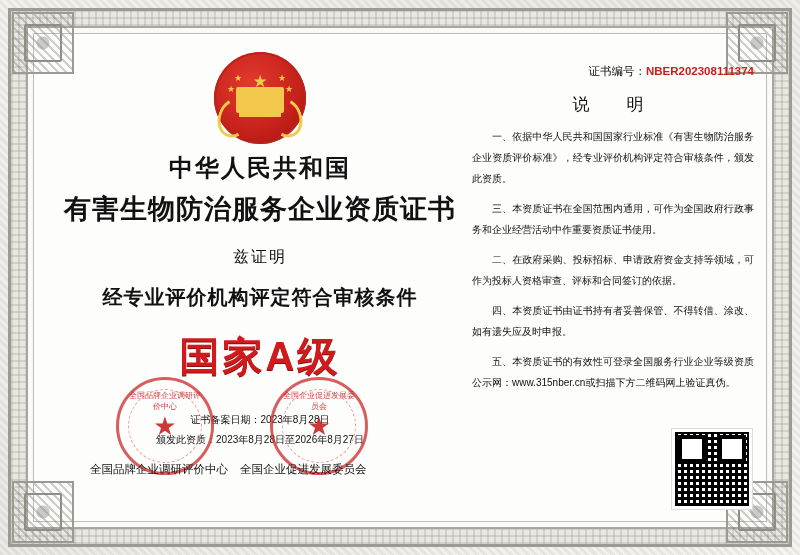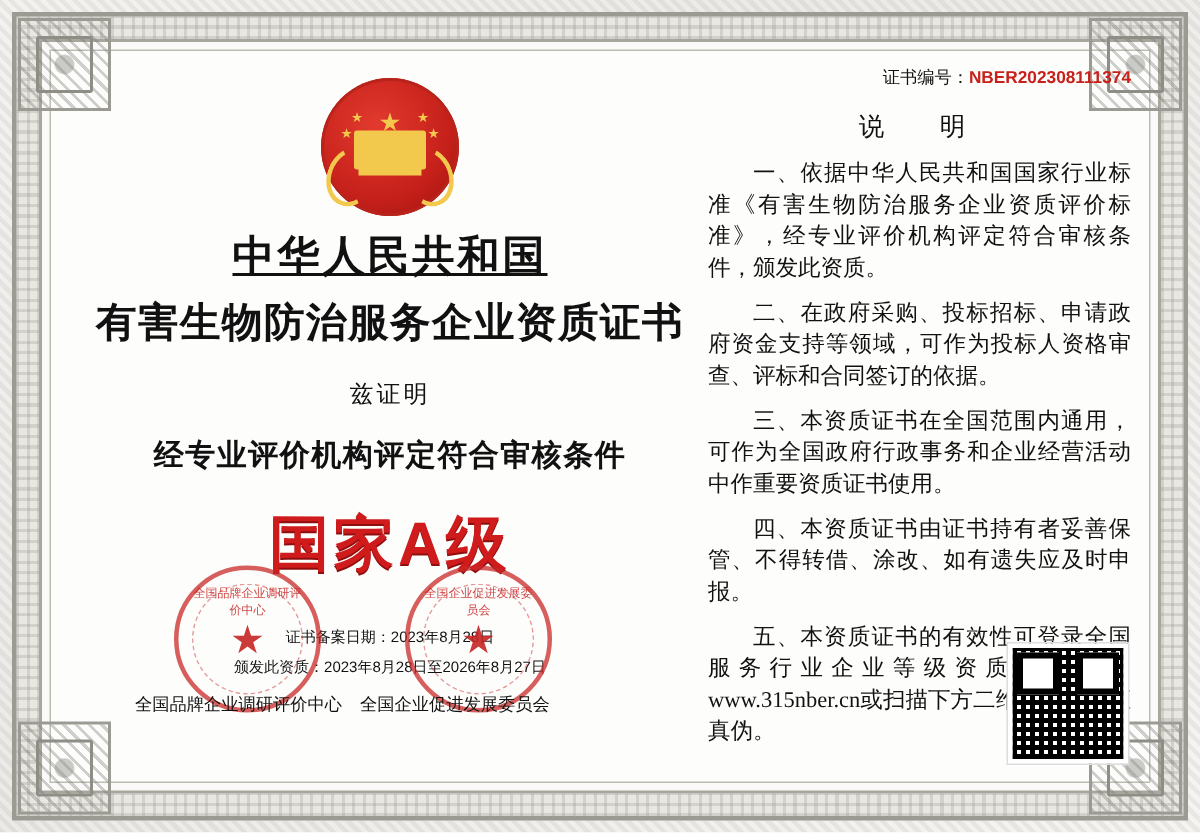--- a/index.html
+++ b/index.html
@@ -79,21 +79,21 @@
   .emblem .s3{right:20px;top:22px;}
   .emblem .s4{right:13px;top:33px;}
   .emblem .wheat-l,.emblem .wheat-r{
     position:absolute;bottom:6px;width:26px;height:34px;border:3px solid #f2c94c;border-radius:50%;
     border-top-color:transparent;border-right-color:transparent;
   }
   .emblem .wheat-l{left:4px;transform:rotate(20deg);}
   .emblem .wheat-r{right:4px;transform:rotate(-20deg) scaleX(-1);}
 
   .title1{
-    font-size:28px;font-weight:bold;color:#111;letter-spacing:2px;margin-top:8px;text-decoration:underline;
+    font-size:24px;font-weight:bold;color:#111;letter-spacing:2px;margin-top:8px;
   }
   .title2{
     font-size:27px;font-weight:bold;color:#111;letter-spacing:1px;margin-top:7px;text-align:center;
   }
   .zizhengming{font-size:16px;color:#111;margin-top:20px;letter-spacing:2px;}
   .company{font-size:20px;font-weight:bold;color:#111;margin-top:16px;letter-spacing:1px;}
   .grade{
     font-size:40px;font-weight:bold;color:#cf1b1b;margin-top:18px;letter-spacing:3px;
     text-shadow:0 1px 0 #8e0e0e;
   }
@@ -121,31 +121,30 @@
     position:absolute;bottom:-4px;font-size:11.5px;color:#111;white-space:nowrap;
   }
   .seal-caption.c1{left:0;}
   .seal-caption.c2{left:150px;}
 
   
   .right{
     position:absolute;right:6px;top:0;width:282px;height:100%;
   }
   .certno{
-    text-align:right;font-size:11.5px;color:#111;margin-top:4px;
+    text-align:right;font-size:11.5px;color:#111;margin-top:24px;
   }
   .certno .num{color:#c8201a;font-weight:bold;}
   .shuoming{
     text-align:center;font-size:17px;font-weight:normal;letter-spacing:10px;
     margin:14px 0 10px 0;color:#111;
   }
   .clause{
-    font-size:15px;color:#111;line-height:21px;text-indent:2em;margin-bottom:9px;
+    font-size:10px;color:#111;line-height:21px;text-indent:2em;margin-bottom:9px;
     text-align:justify;
-    font-family:Liberation Serif, serif;
   }
   .qr{
     position:absolute;right:2px;bottom:6px;width:74px;height:74px;
     background:
       repeating-linear-gradient(0deg,#000 0 3px,#fff 3px 6px),
       repeating-linear-gradient(90deg,#000 0 3px,#fff 3px 6px);
     background-blend-mode:multiply;
     border:3px solid #fff;
     outline:1px solid #ddd;
   }
@@ -209,22 +208,22 @@
     </div>
 
     <div class="right">
       <div class="certno">
         <span>证书编号：</span><span class="num">NBER202308111374</span>
       </div>
 
       <div class="shuoming">说　明</div>
 
       <div class="clause">一、依据中华人民共和国国家行业标准《有害生物防治服务企业资质评价标准》，经专业评价机构评定符合审核条件，颁发此资质。</div>
+      <div class="clause">三、本资质证书在全国范围内通用，可作为全国政府行政事务和企业经营活动中作重要资质证书使用。</div>
       <div class="clause">二、在政府采购、投标招标、申请政府资金支持等领域，可作为投标人资格审查、评标和合同签订的依据。</div>
-      <div class="clause">三、本资质证书在全国范围内通用，可作为全国政府行政事务和企业经营活动中作重要资质证书使用。</div>
       <div class="clause">四、本资质证书由证书持有者妥善保管、不得转借、涂改、如有遗失应及时申报。</div>
       <div class="clause">五、本资质证书的有效性可登录全国服务行业企业等级资质公示网：www.315nber.cn或扫描下方二维码网上验证真伪。</div>
 
       <div class="qr"></div>
     </div>
 
   </div>
 </div>
 
 </body></html>

